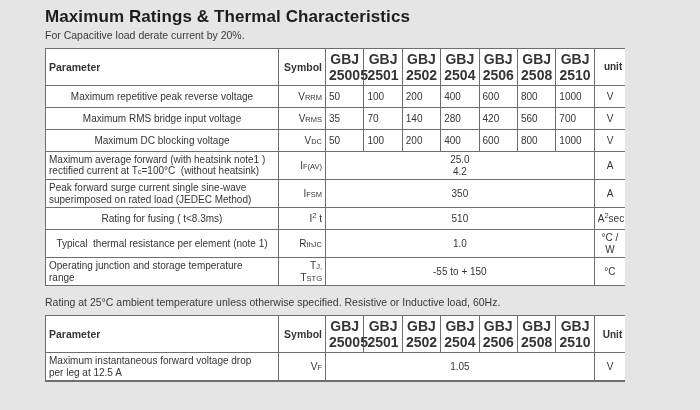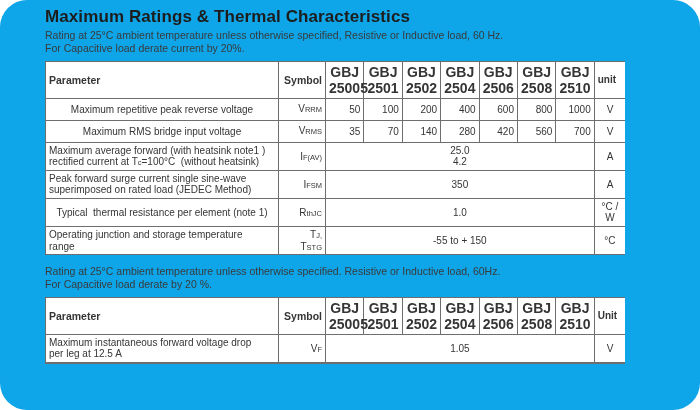--- a/index.html
+++ b/index.html
@@ -1,38 +1,38 @@
 <!DOCTYPE html>
 <html><head>
 <meta charset="utf-8">
 <style>
   html,body { margin:0; padding:0; background:#fff; }
   .page {
-    position:relative; width:700px; height:410px; background:#0ea5e9;
+    position:relative; width:700px; height:410px; background:#e5e5e5;
     overflow:hidden; font-family:"Liberation Sans", sans-serif; color:#2e2e2e;
-    box-sizing:border-box; padding:7px 20px 0 45px;border-radius:27px;
+    box-sizing:border-box; padding:7px 20px 0 45px;
   }
   h1.sec-title { font-size:17px; font-weight:bold; color:#1d1d1d; margin:0 0 2px 0; letter-spacing:0.1px; }
   .subtitle { font-size:10.5px; line-height:1.22; margin:0; color:#3a3a3a; }
   table.spec {
     border-collapse:collapse; table-layout:fixed; width:580px; margin-top:6px;
     font-size:10px; color:#353535;
   }
   table.spec th, table.spec td {
     border:1px solid #6e6e6e; padding:2px 3px; vertical-align:middle;
     line-height:1.15; background:#fff;
   }
   table.spec th { font-weight:bold; height:20px; }
   th.h-param { text-align:left; padding-left:5px; font-size:10.5px; }
   th.h-symbol { text-align:right; font-size:10.5px; }
   th.h-model { text-align:center; font-size:14px; line-height:1.05; font-weight:bold; }
-  th.h-unit { text-align:left; font-size:10px; }
+  th.h-unit { text-align:right; font-size:10px; }
   td.c-param { text-align:left; padding-left:5px; }
   td.c-symbol { text-align:right; }
-  td.c-value { text-align:right; }
+  td.c-value { text-align:left; }
   td.c-span { text-align:center; }
   td.c-unit { text-align:center; }
   .last-col { border-right:0 !important; }
   table.final-border tbody tr:last-child th,
   table.final-border tbody tr:last-child td { border-bottom-width:2px; }
   td.one-line { height:17px;text-align:center; }
   .line { white-space:pre-wrap; }
   .sz-sub { font-size:7.5px; }
   .sz-sup { font-size:7.5px; vertical-align:super; }
   .sz-small { font-size:10px; }
@@ -42,21 +42,20 @@
   col.col-model { width:38.4px; }
   col.col-unit { width:31px; }
 </style>
 </head>
 <body>
 
 <div class="page">
 
   <section>
     <h1 class="sec-title">Maximum Ratings &amp; Thermal Characteristics</h1>
-    <p class="subtitle">Rating at 25°C ambient temperature unless otherwise specified, Resistive or Inductive load, 60 Hz.</p>
     <p class="subtitle">For Capacitive load derate current by 20%.</p>
     <table class="spec" id="table1">
       <colgroup>
         <col class="col-param">
           <col class="col-symbol">
         <col class="col-model">
           <col class="col-model">
           <col class="col-model">
           <col class="col-model">
         <col class="col-model">
@@ -130,20 +129,38 @@
             <td class="c-value">140</td>
             <td class="c-value">280</td>
             <td class="c-value">420</td>
             <td class="c-value">560</td>
             <td class="c-value">700</td>
             <td class="c-unit last-col">
               <div class="line"><span>V</span></div>
             </td>
           </tr>
           <tr>
+            <td class="c-param one-line">
+              <div class="line"><span>Maximum DC blocking voltage</span></div>
+            </td>
+            <td class="c-symbol">
+              <div class="line"><span>V</span><span class="sz-sub">DC</span></div>
+            </td>
+            <td class="c-value">50</td>
+            <td class="c-value">100</td>
+            <td class="c-value">200</td>
+            <td class="c-value">400</td>
+            <td class="c-value">600</td>
+            <td class="c-value">800</td>
+            <td class="c-value">1000</td>
+            <td class="c-unit last-col">
+              <div class="line"><span>V</span></div>
+            </td>
+          </tr>
+          <tr>
             <td class="c-param">
               <div class="line"><span>Maximum average forward </span><span class="sz-small">(with heatsink note1 )</span></div>
               <div class="line"><span>rectified current at T</span><span class="sz-sub">c</span><span>=100°C  </span><span class="sz-small">(without heatsink)</span></div>
             </td>
             <td class="c-symbol">
               <div class="line"><span>I</span><span class="sz-sub">F(AV)</span></div>
             </td>
             <td class="c-span" colspan="7">
               <div>25.0</div>
               <div>4.2</div>
@@ -162,20 +179,34 @@
             </td>
             <td class="c-span" colspan="7">
               <div>350</div>
             </td>
             <td class="c-unit last-col">
               <div class="line"><span>A</span></div>
             </td>
           </tr>
           <tr>
             <td class="c-param one-line">
+              <div class="line"><span>Rating for fusing ( t&lt;8.3ms)</span></div>
+            </td>
+            <td class="c-symbol">
+              <div class="line"><span>I</span><span class="sz-sup">2</span><span> t</span></div>
+            </td>
+            <td class="c-span" colspan="7">
+              <div>510</div>
+            </td>
+            <td class="c-unit last-col">
+              <div class="line"><span>A</span><span class="sz-sup">2</span><span>sec</span></div>
+            </td>
+          </tr>
+          <tr>
+            <td class="c-param one-line">
               <div class="line"><span>Typical  thermal resistance per element </span><span class="sz-small">(note 1)</span></div>
             </td>
             <td class="c-symbol">
               <div class="line"><span>R</span><span class="sz-sub">thJC</span></div>
             </td>
             <td class="c-span" colspan="7">
               <div>1.0</div>
             </td>
             <td class="c-unit last-col">
               <div class="line"><span>°C / W</span></div>
@@ -196,21 +227,20 @@
             <td class="c-unit last-col">
               <div class="line"><span>°C</span></div>
             </td>
           </tr>
         </tbody>
     </table>
   </section>
 
   <section class="sec2">
     <p class="subtitle">Rating at 25°C ambient temperature unless otherwise specified. Resistive or Inductive load, 60Hz.</p>
-    <p class="subtitle">For Capacitive load derate by 20 %.</p>
     <table class="spec final-border" id="table2">
       <colgroup>
         <col class="col-param">
           <col class="col-symbol">
         <col class="col-model">
           <col class="col-model">
           <col class="col-model">
           <col class="col-model">
         <col class="col-model">
           <col class="col-model">

